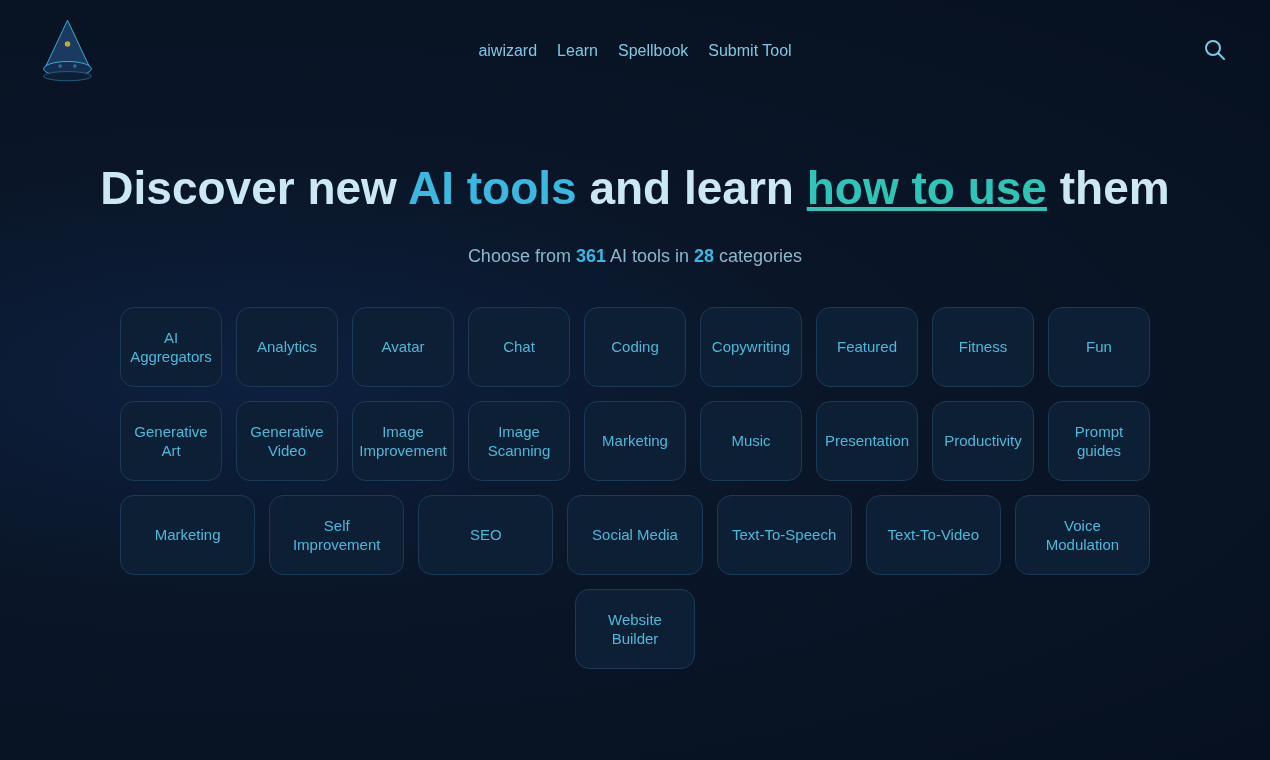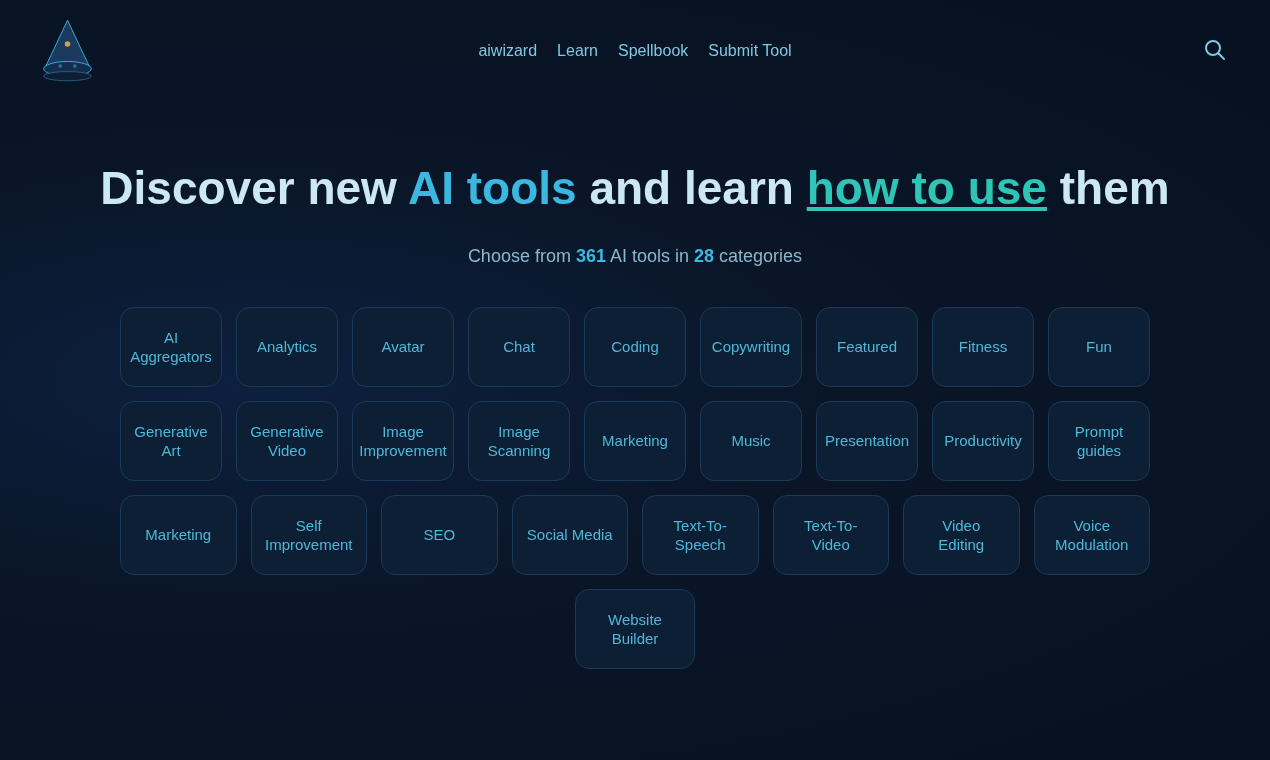--- a/index.html
+++ b/index.html
@@ -195,20 +195,19 @@
     <div class="category-card">Prompt guides</div>
   </div>
 
   <div class="grid-row">
     <div class="category-card">Marketing</div>
     <div class="category-card">Self Improvement</div>
     <div class="category-card">SEO</div>
     <div class="category-card">Social Media</div>
     <div class="category-card">Text-To-Speech</div>
     <div class="category-card">Text-To-Video</div>
-    <div class="category-card">Video Editing</div>
     <div class="category-card">Voice Modulation</div>
   </div>
 
   <div class="grid-row last-row">
     <div class="category-card">Website Builder</div>
   </div>
 </div>
 
 </body></html>

